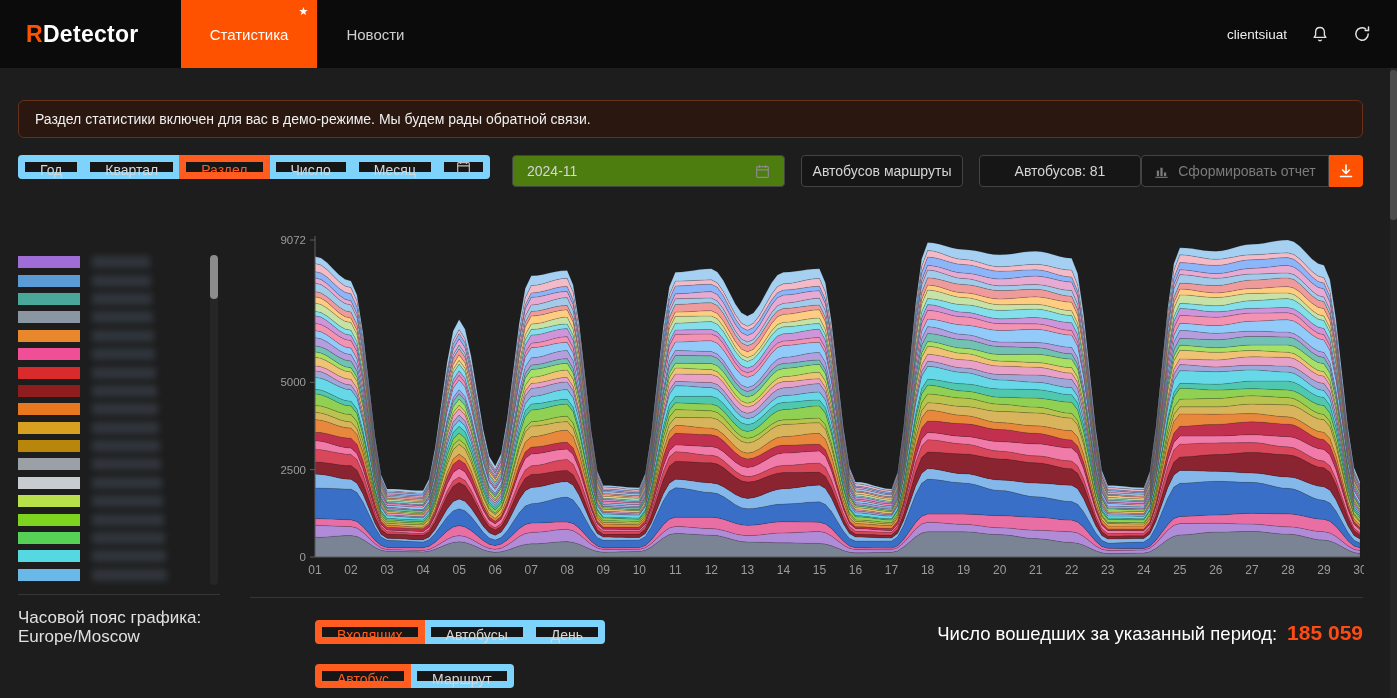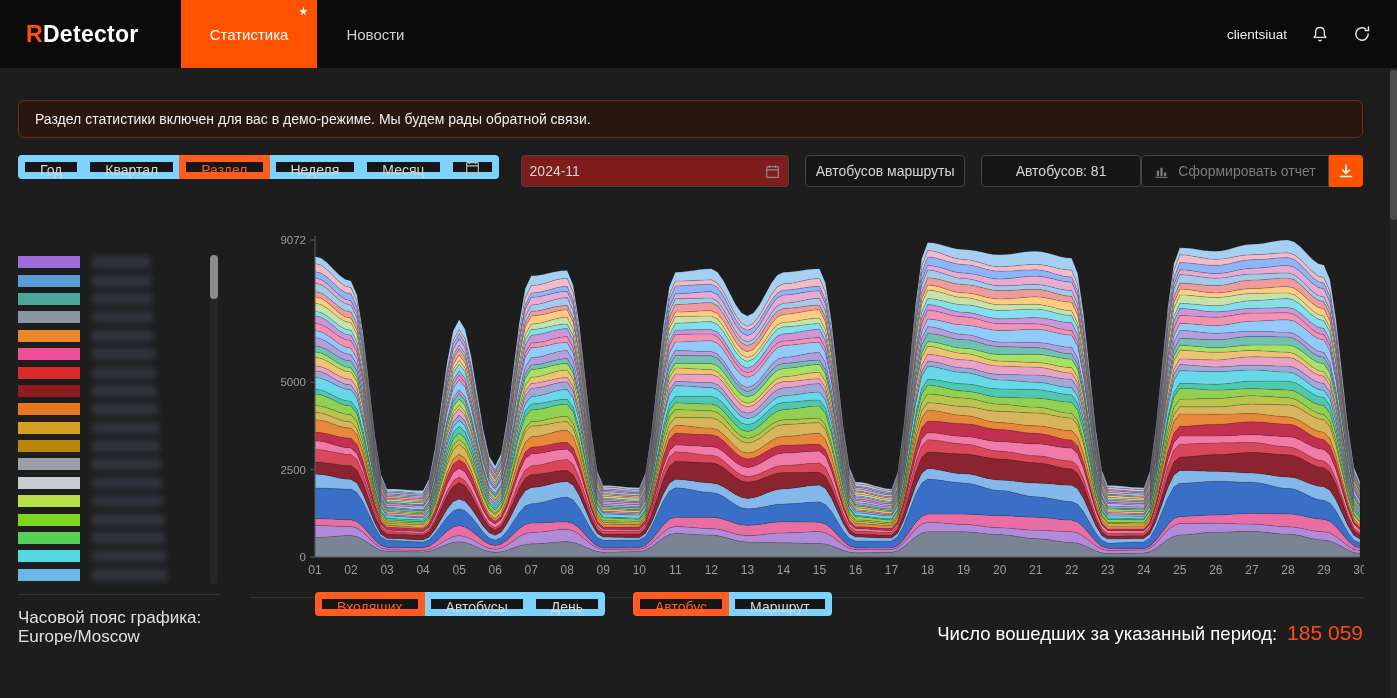--- a/index.html
+++ b/index.html
@@ -31,21 +31,21 @@
 
   
   .toolbar{position:absolute;top:155px;left:18px;right:34px;height:32px;display:flex;align-items:stretch;}
   .seg{display:flex;}
   .seg-btn{background:#161616;border:7px solid #7dd3fc;color:#d6d6d6;font-size:14px;padding:0 15px;margin-left:-1px;cursor:pointer;height:24px;}
   .seg-btn:first-child{margin-left:0;border-radius:4px 0 0 4px;}
   .seg-btn:last-child{border-radius:0 4px 4px 0;}
   .seg-btn.active{color:var(--active);border-color:var(--active);position:relative;z-index:2;}
   .seg-btn.icon-btn{padding:0 12px;color:#bdbdbd;display:flex;align-items:center;}
   .seg-btn.icon-btn svg{width:15px;height:15px;}
-  .date-input{width:302px;margin-left:22px;background:#7f1d1d;border:1px solid #434343;border-radius:4px;display:flex;align-items:center;padding:0 8px;color:#d6d6d6;font-size:14px;cursor:pointer;}
+  .date-input{width:302px;margin-left:22px;background:#4d7c0f;border:1px solid #434343;border-radius:4px;display:flex;align-items:center;padding:0 14px;color:#d6d6d6;font-size:14px;cursor:pointer;}
   .date-input .dicon{margin-left:auto;width:15px;height:15px;color:#8a8a8a;display:inline-flex;}
   .date-input svg{width:15px;height:15px;}
   .btn{width:181px;margin-left:16px;background:#161616;border:1px solid #434343;border-radius:4px;color:#d6d6d6;font-size:14px;cursor:pointer;}
   .report-group{margin-left:auto;display:flex;}
   .btn.report{width:188px;margin-left:0;border-radius:4px 0 0 4px;color:#7b7b7b;display:flex;align-items:center;justify-content:center;gap:9px;cursor:not-allowed;}
   .btn.report svg{width:15px;height:15px;}
   .dl-btn{width:34px;height:32px;background:var(--accent);border:none;border-radius:0 4px 4px 0;cursor:pointer;color:#fff;display:flex;align-items:center;justify-content:center;}
   .dl-btn svg{width:16px;height:16px;}
 
   
@@ -56,24 +56,24 @@
   .legend-scrollbar{position:absolute;top:2px;right:0;width:8px;height:330px;background:#262626;border-radius:4px;cursor:pointer;}
   .legend-scrollbar .thumb{width:8px;height:44px;background:#8c8c8c;border-radius:4px;}
   .legend-divider{position:absolute;top:594px;left:18px;width:202px;height:1px;background:#353535;}
   .tz{position:absolute;top:608px;left:18px;font-size:17px;color:#e0e0e0;line-height:19px;}
 
   
   .chart-wrap{position:absolute;top:232px;left:252px;width:1112px;height:348px;}
   .divider{position:absolute;top:597px;left:250px;right:34px;height:1px;background:#353535;}
 
   
-  .bottom-controls{position:absolute;top:592px;left:315px;display:flex;gap:28px;}
+  .bottom-controls{position:absolute;top:620px;left:315px;display:flex;gap:20px;flex-direction:column;}
   .total{position:absolute;top:621px;right:34px;display:flex;align-items:baseline;gap:10px;}
   .total-label{font-size:18.5px;color:#fff;}
-  .total-value{font-size:21px;color:var(--value);font-weight:400;}
+  .total-value{font-size:21px;color:var(--value);font-weight:700;}
 
   
   .page-scrollbar{position:absolute;top:0;right:0;width:7px;height:100%;background:#272727;}
   .page-scrollbar .thumb{margin-top:70px;width:7px;height:150px;background:#4d4d4d;border-radius:3px;}
 </style>
 </head>
 <body>
 
 <div class="header">
   <div class="logo"><span class="logo-r">R</span><span>Detector</span></div>
@@ -105,21 +105,21 @@
 
 <div class="banner">
   <span>Раздел статистики включен для вас в демо-режиме. Мы будем рады обратной связи.</span>
 </div>
 
 <div class="toolbar">
   <div class="seg" id="period-seg">
       <button class="seg-btn">Год</button>
       <button class="seg-btn">Квартал</button>
       <button class="seg-btn active">Раздел</button>
-      <button class="seg-btn">Неделя</button>
+      <button class="seg-btn">Число</button>
       <button class="seg-btn">Месяц</button>
       <button class="seg-btn icon-btn">
         <svg viewBox="0 0 16 16" fill="none" stroke="currentColor" stroke-width="1.3">
           <rect x="1.8" y="2.8" width="12.4" height="11.4" rx="1"></rect>
           <path d="M1.8 6.2h12.4M4.8 1.2v3M11.2 1.2v3"></path>
         </svg>
       </button>
     </div>
   <div class="date-input">
     <span>2024-11</span>

